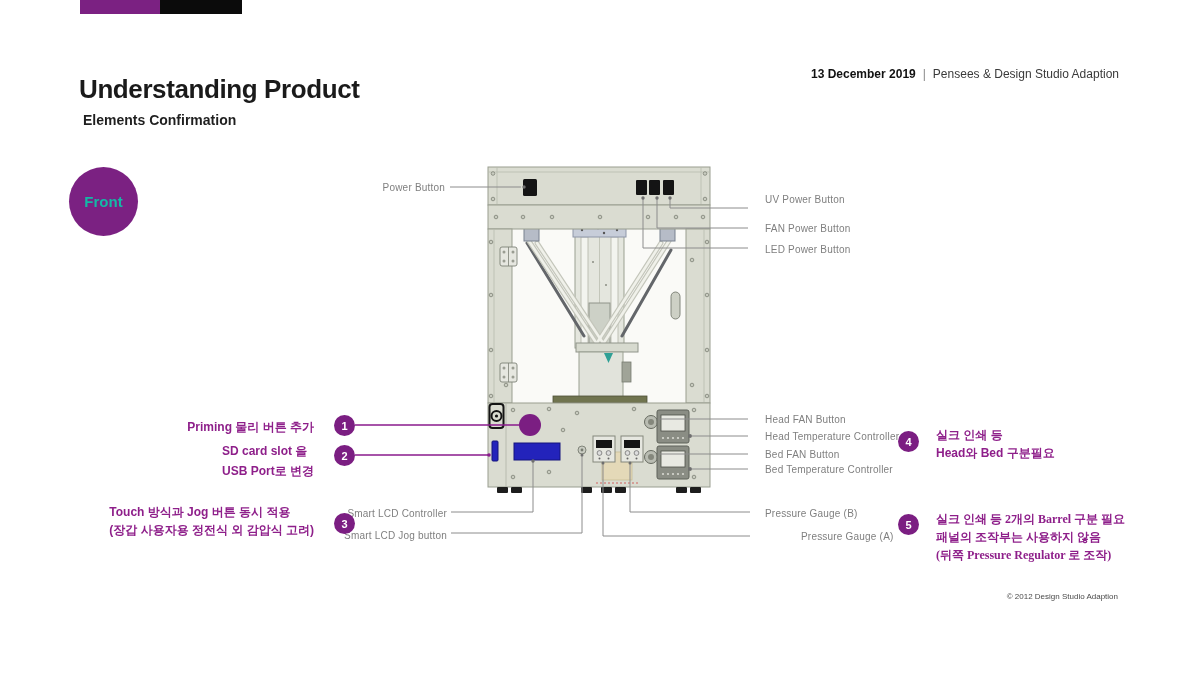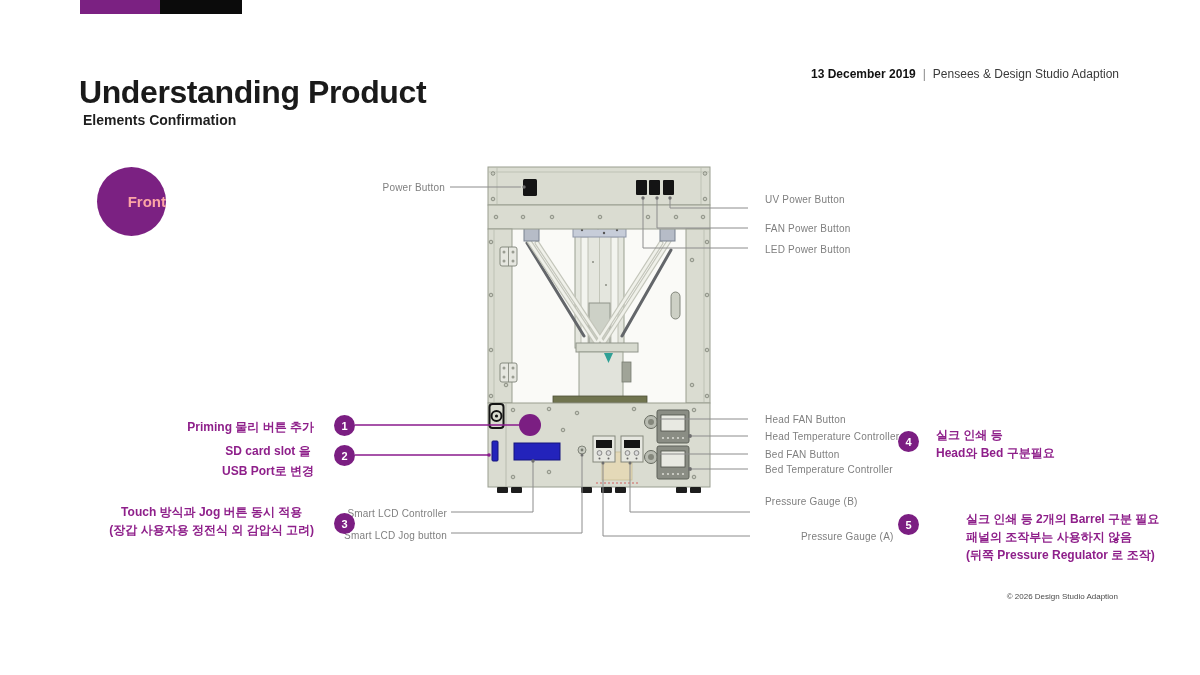--- a/index.html
+++ b/index.html
@@ -3,39 +3,39 @@
 <meta charset="utf-8">
 <style>
   html,body{margin:0;padding:0;background:#ffffff;}
   .slide{position:relative;width:1200px;height:675px;background:#ffffff;overflow:hidden;
          font-family:"Liberation Sans",sans-serif;-webkit-font-smoothing:antialiased;}
 
   
   .bar{position:absolute;top:0;height:14px;}
   .bar.purple{left:80px;width:80px;background:#7b2182;}
   .bar.black{left:160px;width:82px;background:#0b0b0b;}
-  .title{position:absolute;left:79px;top:74px;font-size:32px;font-weight:700;color:#1a1a1a;letter-spacing:-0.4px;}
+  .title{position:absolute;left:79px;top:74px;font-size:26px;font-weight:700;color:#1a1a1a;letter-spacing:-0.4px;}
   .subtitle{position:absolute;left:83px;top:112px;font-size:14px;font-weight:700;color:#1f1f1f;}
   .dateline{position:absolute;right:81px;top:67px;font-size:12px;color:#3a3a3a;white-space:nowrap;}
   .dateline .d{font-weight:700;color:#111;}
   .dateline .sep{color:#888;margin:0 7px;}
   .copyright{position:absolute;right:82px;top:592px;font-size:8px;color:#4a4a4a;}
 
   
-  .front-badge{position:absolute;left:97px;top:167px;width:69px;height:69px;border-radius:50%;
-               background:#7b2182;color:#fca5a5;font-size:15px;font-weight:700;
-               display:flex;align-items:center;justify-content:flex-end;}
+  .front-badge{position:absolute;left:69px;top:167px;width:69px;height:69px;border-radius:50%;
+               background:#7b2182;color:#14b8a6;font-size:15px;font-weight:700;
+               display:flex;align-items:center;justify-content:center;}
 
   
   .plabel{position:absolute;font-size:10px;color:#7f7f7f;white-space:nowrap;letter-spacing:.2px;}
   .plabel.r{text-align:right;}
 
   
   .ctext{position:absolute;font-size:12px;font-weight:700;color:#8e1f8a;line-height:18px;white-space:nowrap;}
-  .ctext.r{text-align:center;}
+  .ctext.r{text-align:left;}
   .ctext.lh20{line-height:20px;}
 
   
   .nbadge{position:absolute;width:21px;height:21px;border-radius:50%;background:#7b1e82;color:#fff;
           font-size:11px;font-weight:700;display:flex;align-items:center;justify-content:center;}
 
   svg{position:absolute;left:0;top:0;}
 </style>
 </head>
 <body>
@@ -292,46 +292,46 @@
   </svg>
 
   <div class="plabel r" style="right:755px;top:182px;">Power Button</div>
   <div class="plabel" style="left:765px;top:194px;">UV Power Button</div>
   <div class="plabel" style="left:765px;top:223px;">FAN Power Button</div>
   <div class="plabel" style="left:765px;top:244px;">LED Power Button</div>
   <div class="plabel" style="left:765px;top:414px;">Head FAN Button</div>
   <div class="plabel" style="left:765px;top:431px;">Head Temperature Controller</div>
   <div class="plabel" style="left:765px;top:449px;">Bed FAN Button</div>
   <div class="plabel" style="left:765px;top:464px;">Bed Temperature Controller</div>
-  <div class="plabel" style="left:765px;top:496px;">Pressure Gauge (B)</div>
+  <div class="plabel" style="left:765px;top:508px;">Pressure Gauge (B)</div>
   <div class="plabel" style="left:765px;top:531px;padding-left:36px;">Pressure Gauge (A)</div>
   <div class="plabel r" style="right:753px;top:508px;">Smart LCD Controller</div>
   <div class="plabel r" style="right:753px;top:530px;">Smart LCD Jog button</div>
 
   <div class="ctext r" style="right:886px;top:418px;">
     <div>Priming  물리 버튼 추가</div>
   </div>
   <div class="ctext r" style="right:886px;top:503px;">
     <div>Touch 방식과 Jog 버튼 동시 적용</div>
     <div>(장갑 사용자용 정전식 외 감압식 고려)</div>
   </div>
   <div class="ctext r lh20" style="right:886px;top:441px;">
     <div>SD card slot 을</div>
     <div>USB Port로 변경</div>
   </div>
   <div class="ctext" style="left:936px;top:426px;">
     <div>실크 인쇄 등</div>
     <div>Head와 Bed 구분필요</div>
   </div>
-  <div class="ctext" style="left:966px;top:510px;">
+  <div class="ctext" style="left:936px;top:510px;font-family:Liberation Serif, serif;">
     <div>실크 인쇄 등 2개의 Barrel 구분 필요</div>
     <div>패널의 조작부는 사용하지 않음</div>
     <div>(뒤쪽 Pressure Regulator 로 조작)</div>
   </div>
 
   <div class="nbadge" style="left:334px;top:415px;">1</div>
   <div class="nbadge" style="left:334px;top:445px;">2</div>
   <div class="nbadge" style="left:334px;top:513px;">3</div>
   <div class="nbadge" style="left:898px;top:431px;">4</div>
   <div class="nbadge" style="left:898px;top:514px;">5</div>
 
-  <div class="copyright">© 2026 Design Studio Adaption</div>
+  <div class="copyright">© 2012 Design Studio Adaption</div>
 </div>
 
 </body></html>

